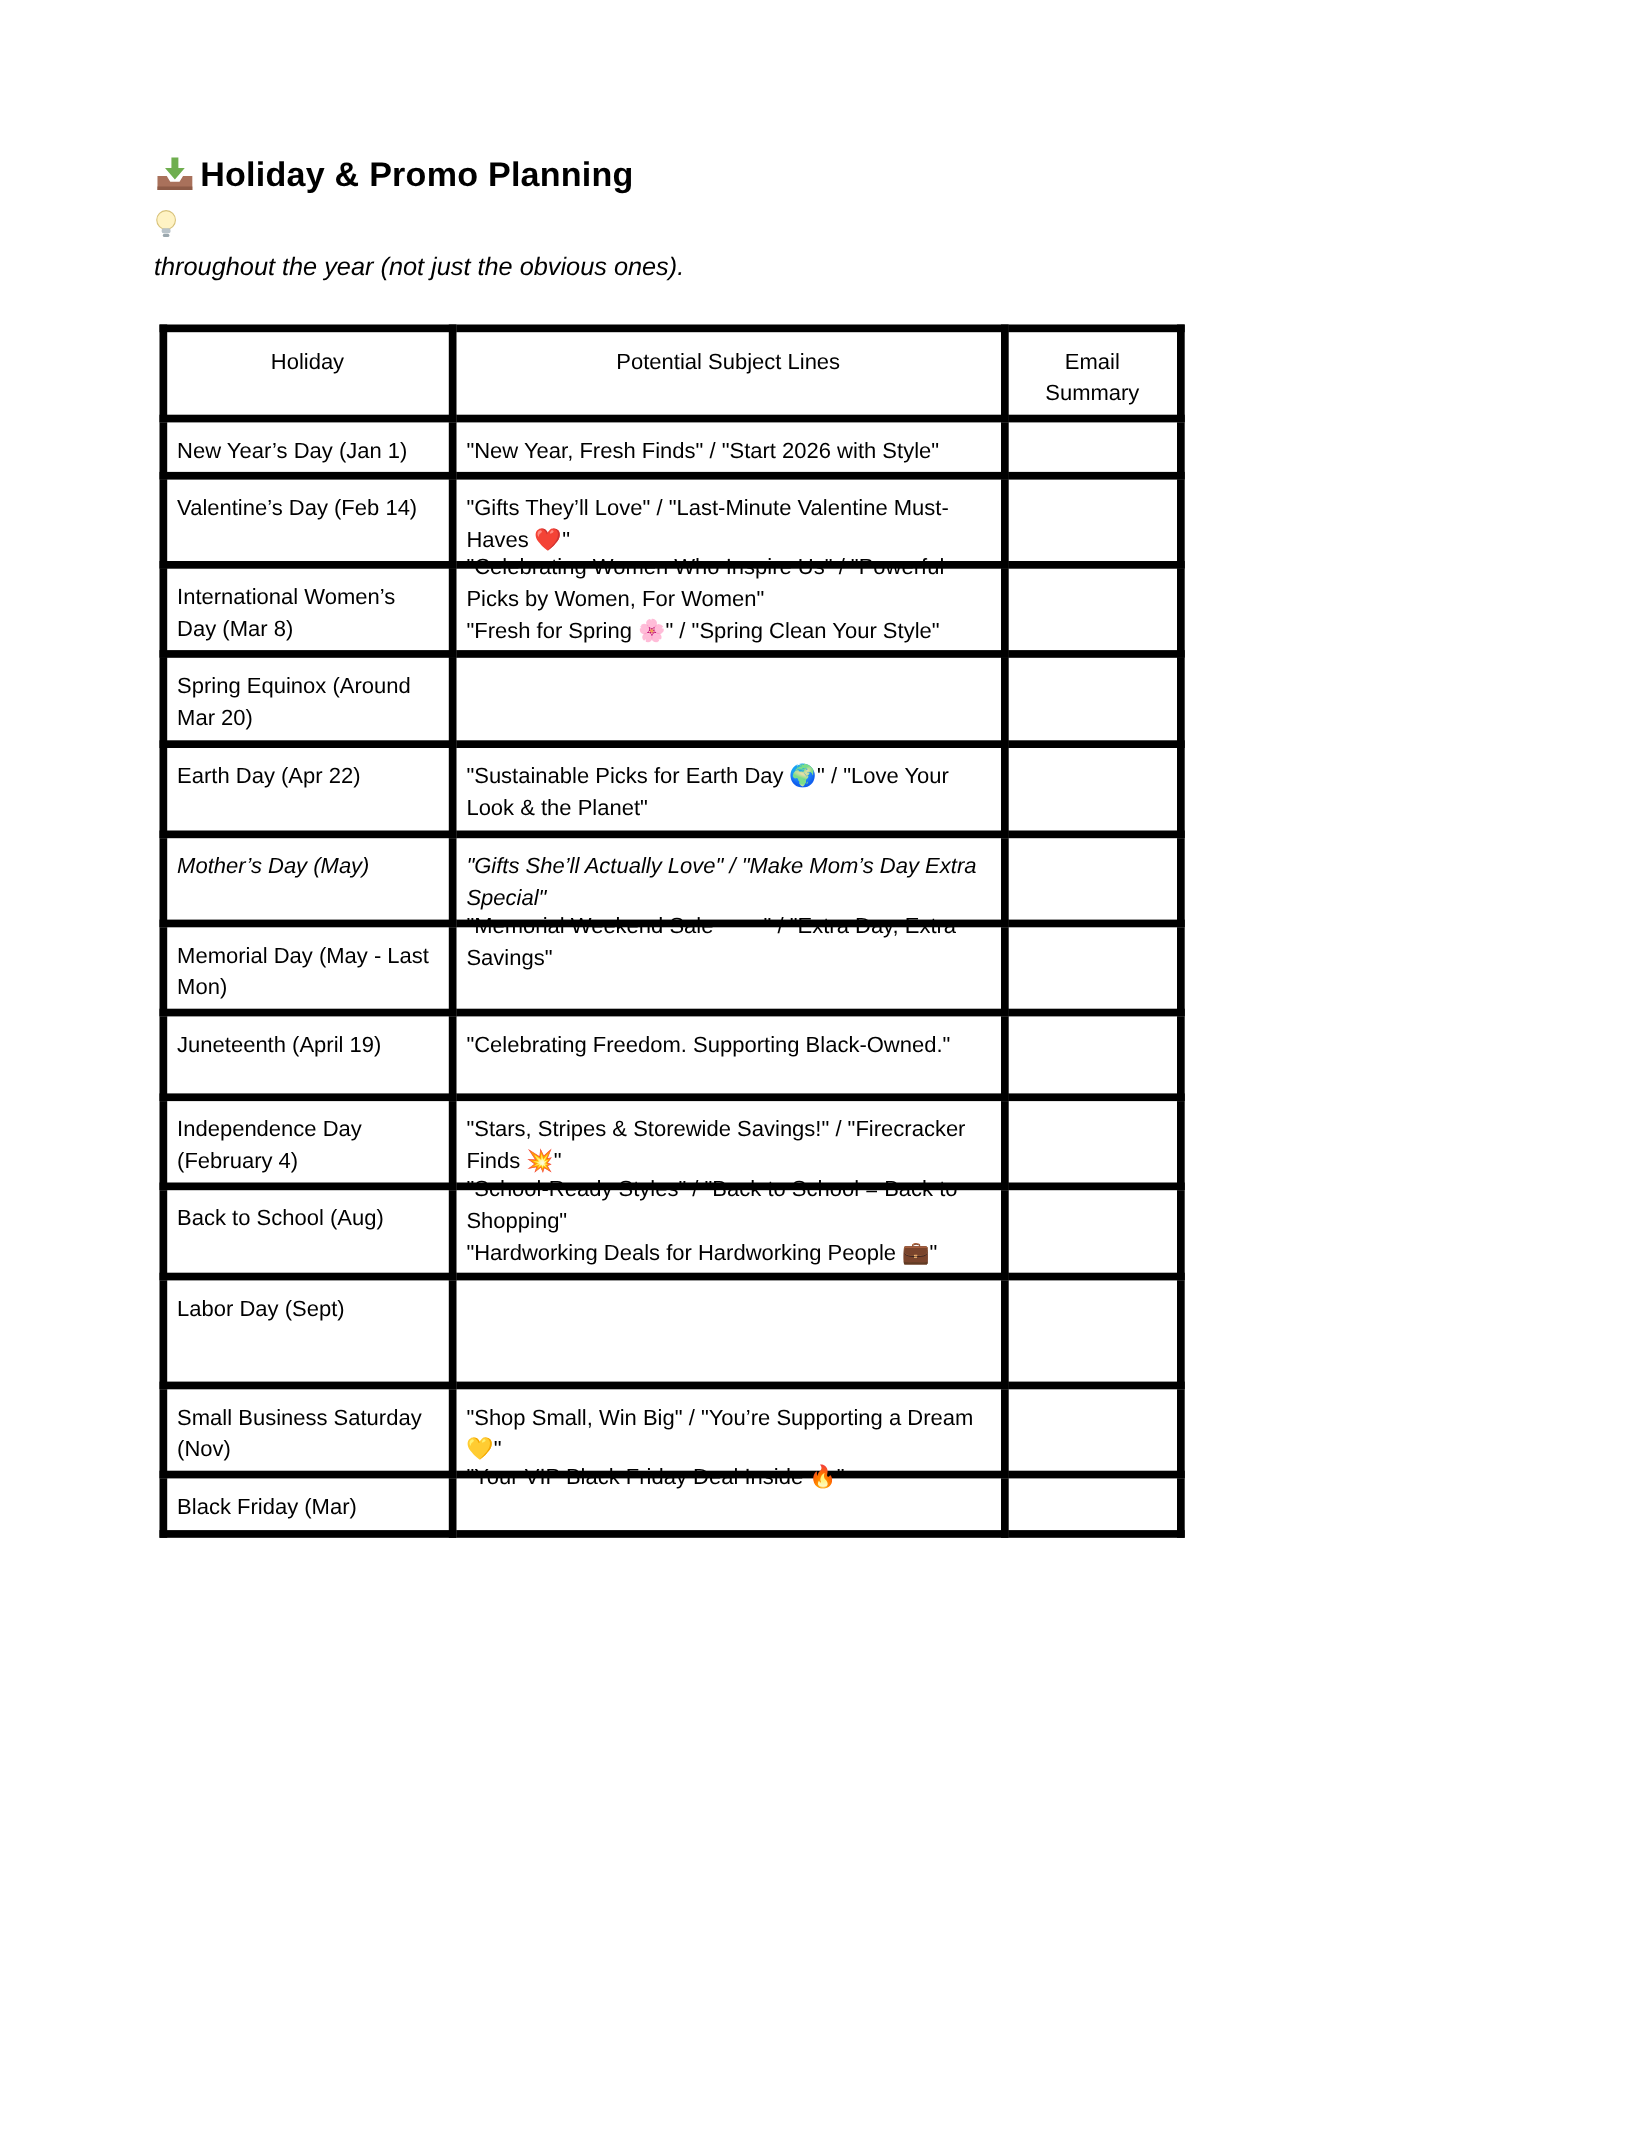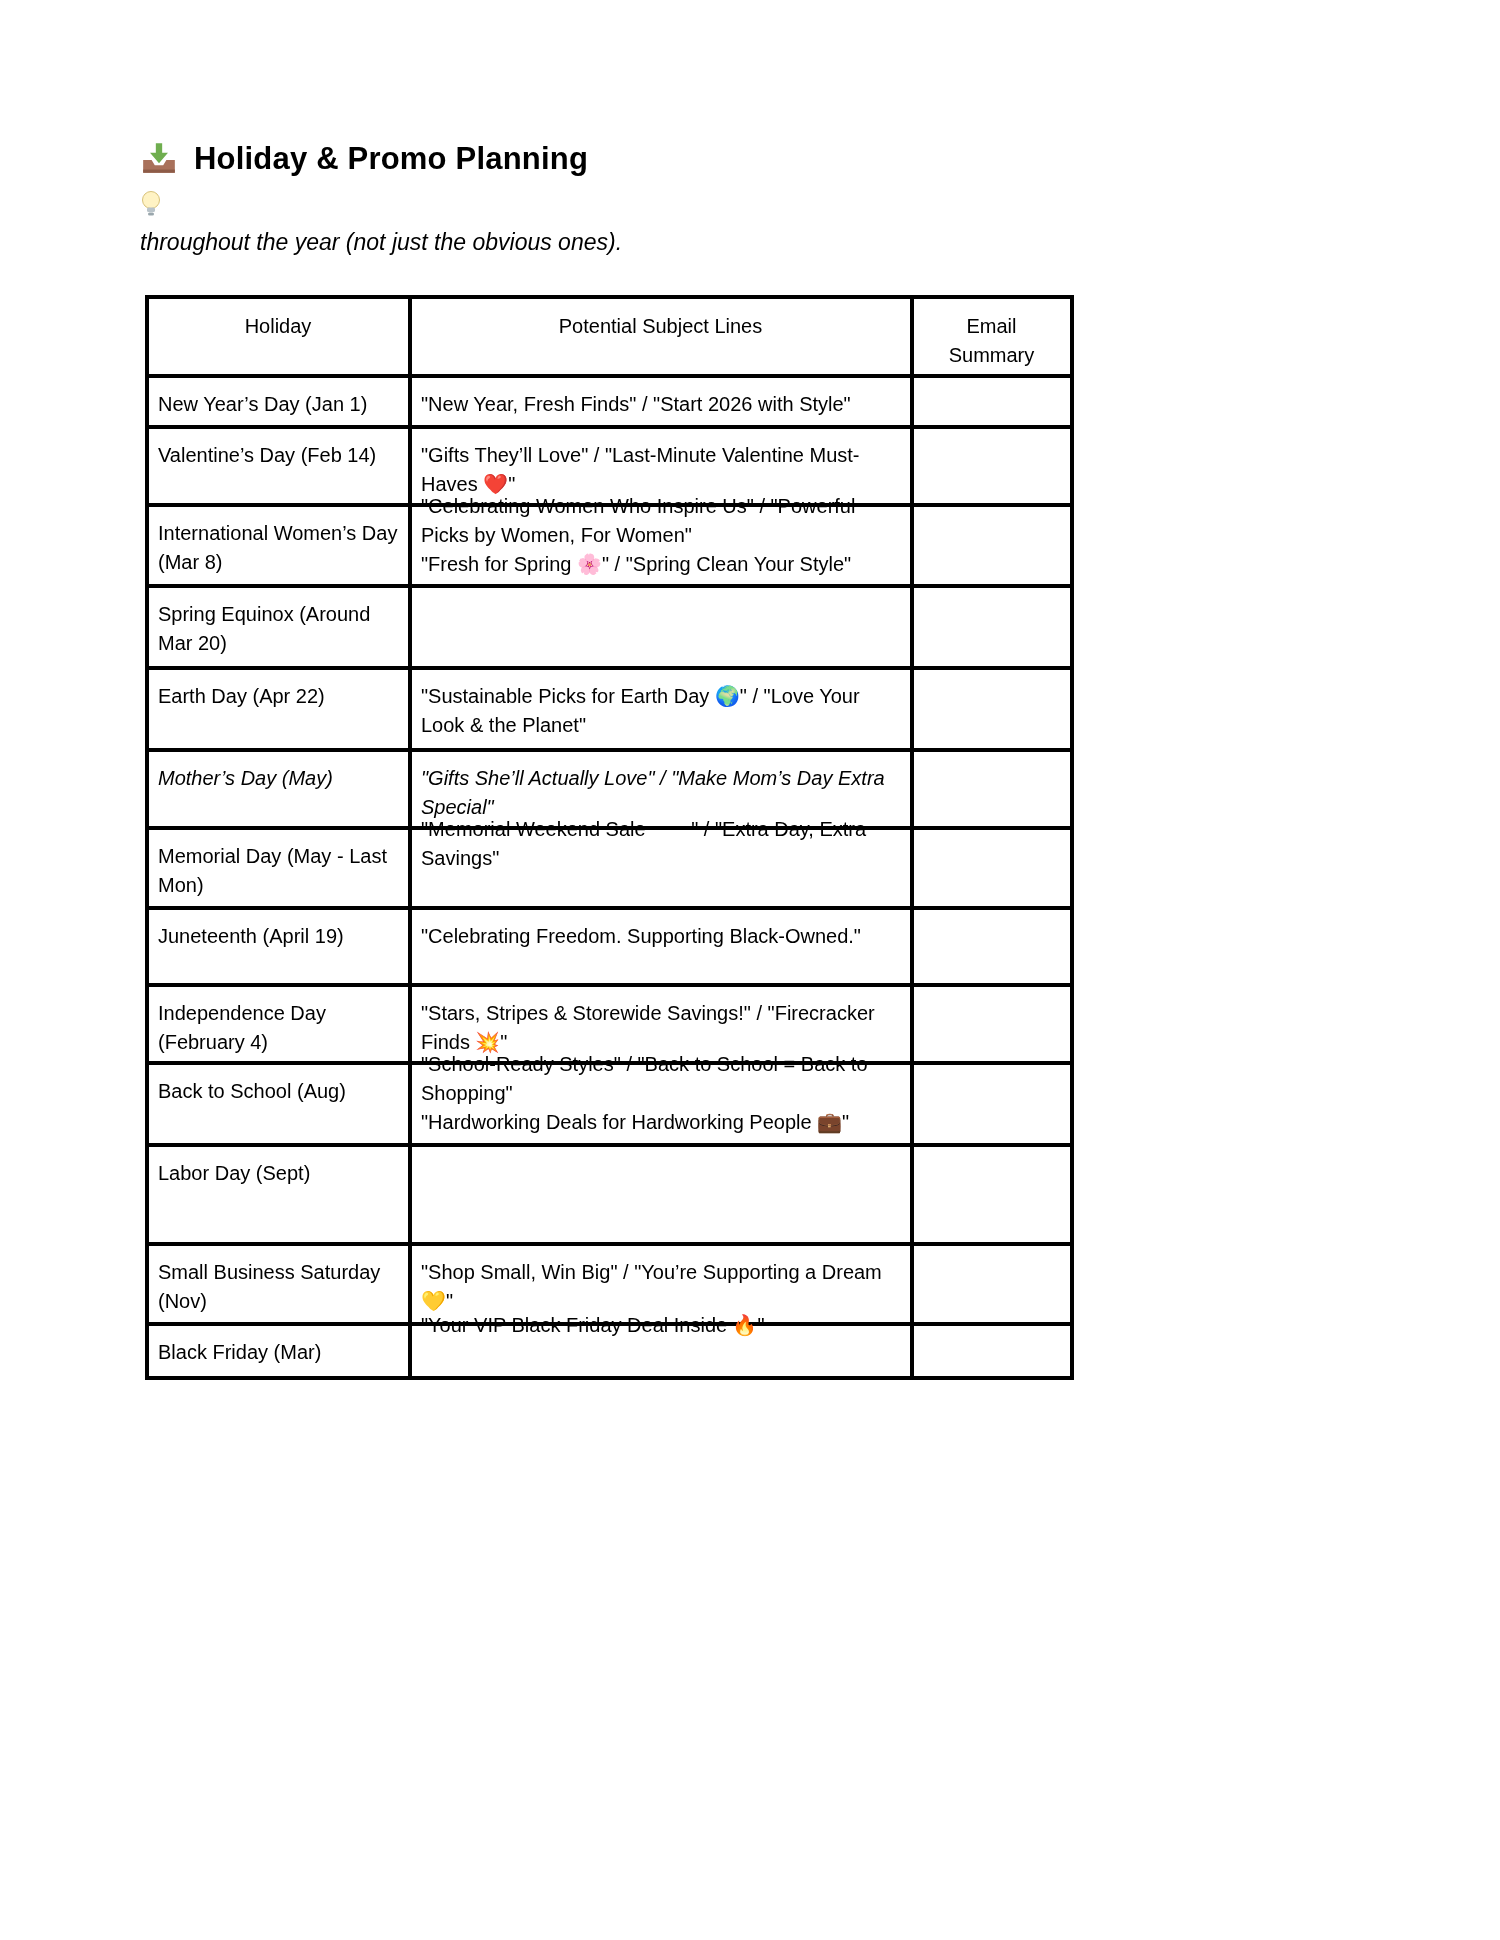--- a/index.html
+++ b/index.html
@@ -15,21 +15,21 @@
     padding: 140px 0 0 140px;
     box-sizing: border-box;
     width: 1500px;
   }
   .doc-title {
     margin: 0;
     font-size: 31px;
     font-weight: 700;
     display: flex;
     align-items: center;
-    gap: 16px;
+    gap: 4px;
     letter-spacing: 0.2px;
   }
   .doc-title .icon svg { display: block; }
   .subtitle {
     margin-top: 10px;
     font-size: 23px;
     font-style: italic;
     line-height: 33px;
     max-width: 980px;
   }
@@ -39,21 +39,21 @@
     margin-right: 3px;
     font-style: normal;
   }
   table.planner {
     border-collapse: collapse;
     table-layout: fixed;
     width: 925px;
     margin: 36px 0 0 5px;
   }
   .planner th, .planner td {
-    border: 4px solid #000000;
+    border: 7px solid #000000;
     vertical-align: top;
     padding: 12px 10px 4px 9px;
     font-size: 20px;
     line-height: 29px;
     font-weight: 400;
     word-wrap: break-word;
     overflow: visible;
   }
   .planner th {
     text-align: center;

